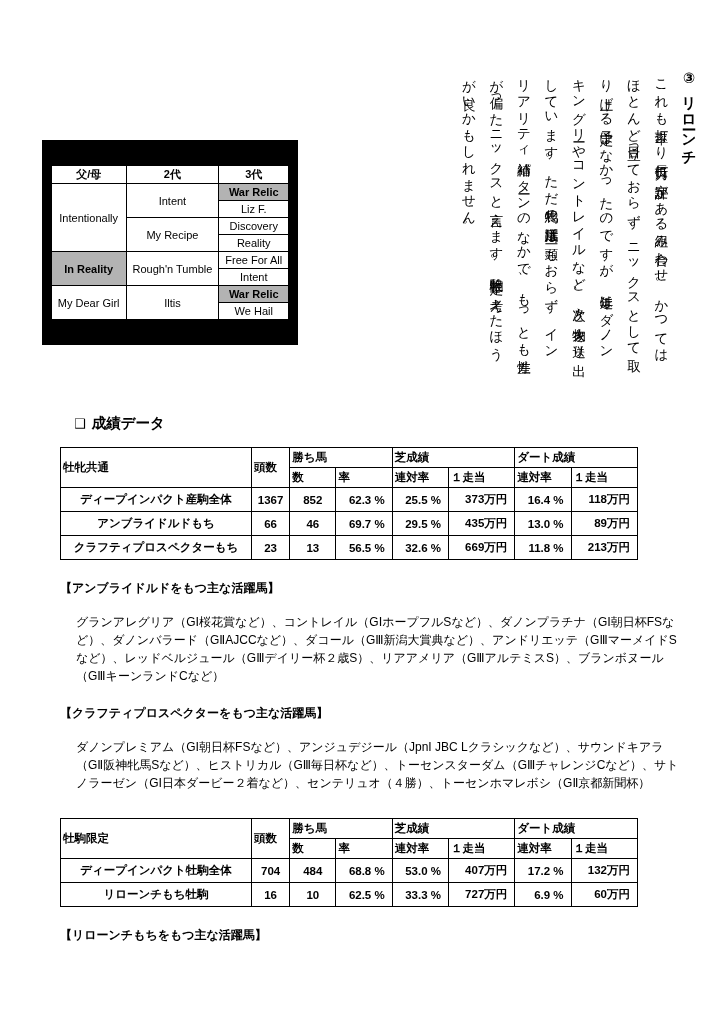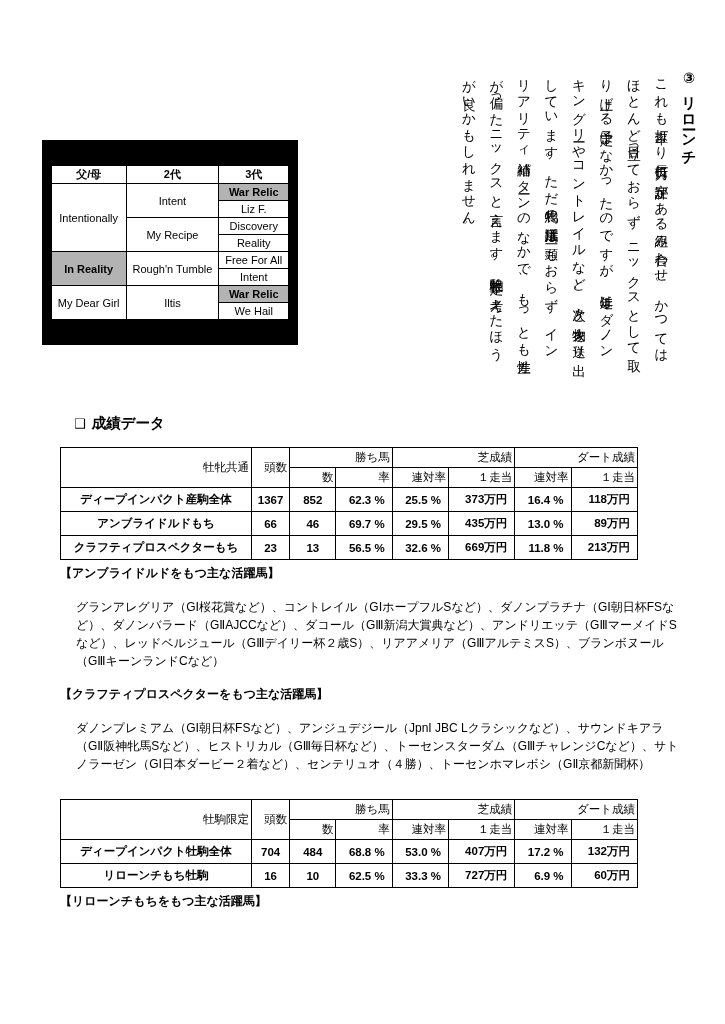--- a/index.html
+++ b/index.html
@@ -36,27 +36,27 @@
     font-size:13.5px; line-height:27.5px; margin:0; letter-spacing:1px;
   }
 
   
   .content { padding:0 58px 0 60px; }
   .section-title { font-size:14.5px; font-weight:bold; margin:14px 0 14px 14px; }
   .section-title .sq { font-size:13px; margin-right:6px; }
 
   table.stats { border-collapse:collapse; font-size:11.5px; table-layout:fixed; width:578px; }
   table.stats th, table.stats td { border:1px solid #000; overflow:hidden; white-space:nowrap; }
-  table.stats th { font-weight:normal; text-align:right; padding:2px 2px; }
+  table.stats th { font-weight:bold; text-align:left; padding:2px 2px; }
   table.stats td { padding:4px 4px;font-weight:bold; }
   table.stats td.name { text-align:center; }
   table.stats td.c { text-align:center; }
   table.stats td.r { text-align:right; padding-right:7px; }
 
-  h3.sub-heading { font-size:12px; font-weight:bold; margin:5px 0 4px 0; }
+  h3.sub-heading { font-size:12px; font-weight:bold; margin:20px 0 4px 0; }
   p.horses { font-size:12px; line-height:1.5; margin:16px; width:610px; }
 
   .gap-lg { height:10px; }
 </style>
 </head>
 <body>
 
 <div class="page">
 
   <div class="top-area">

